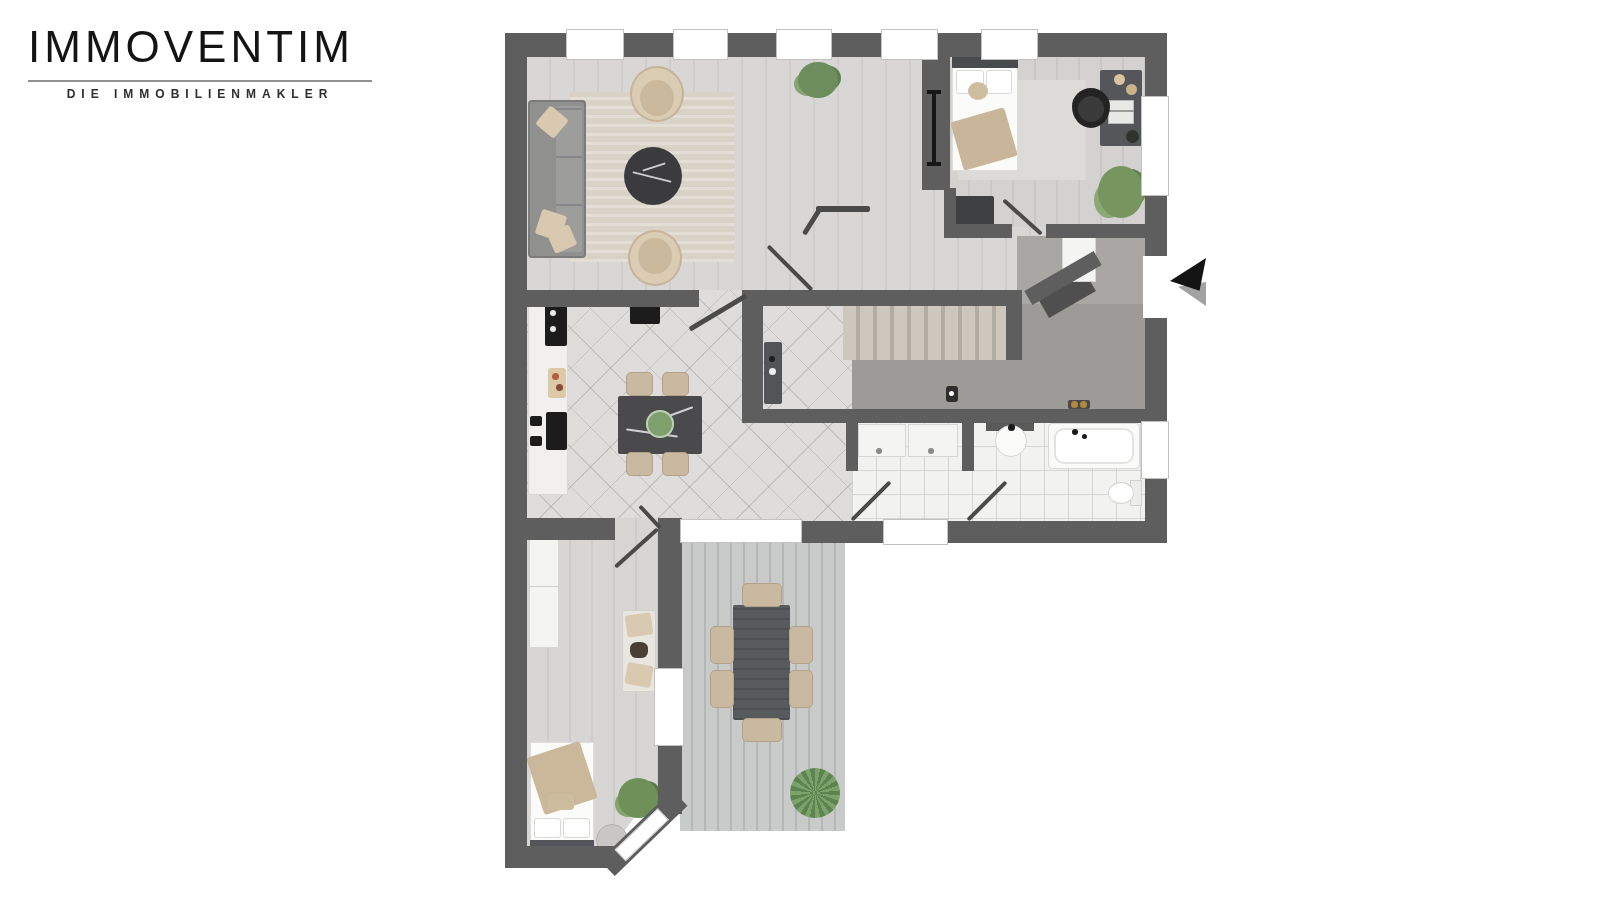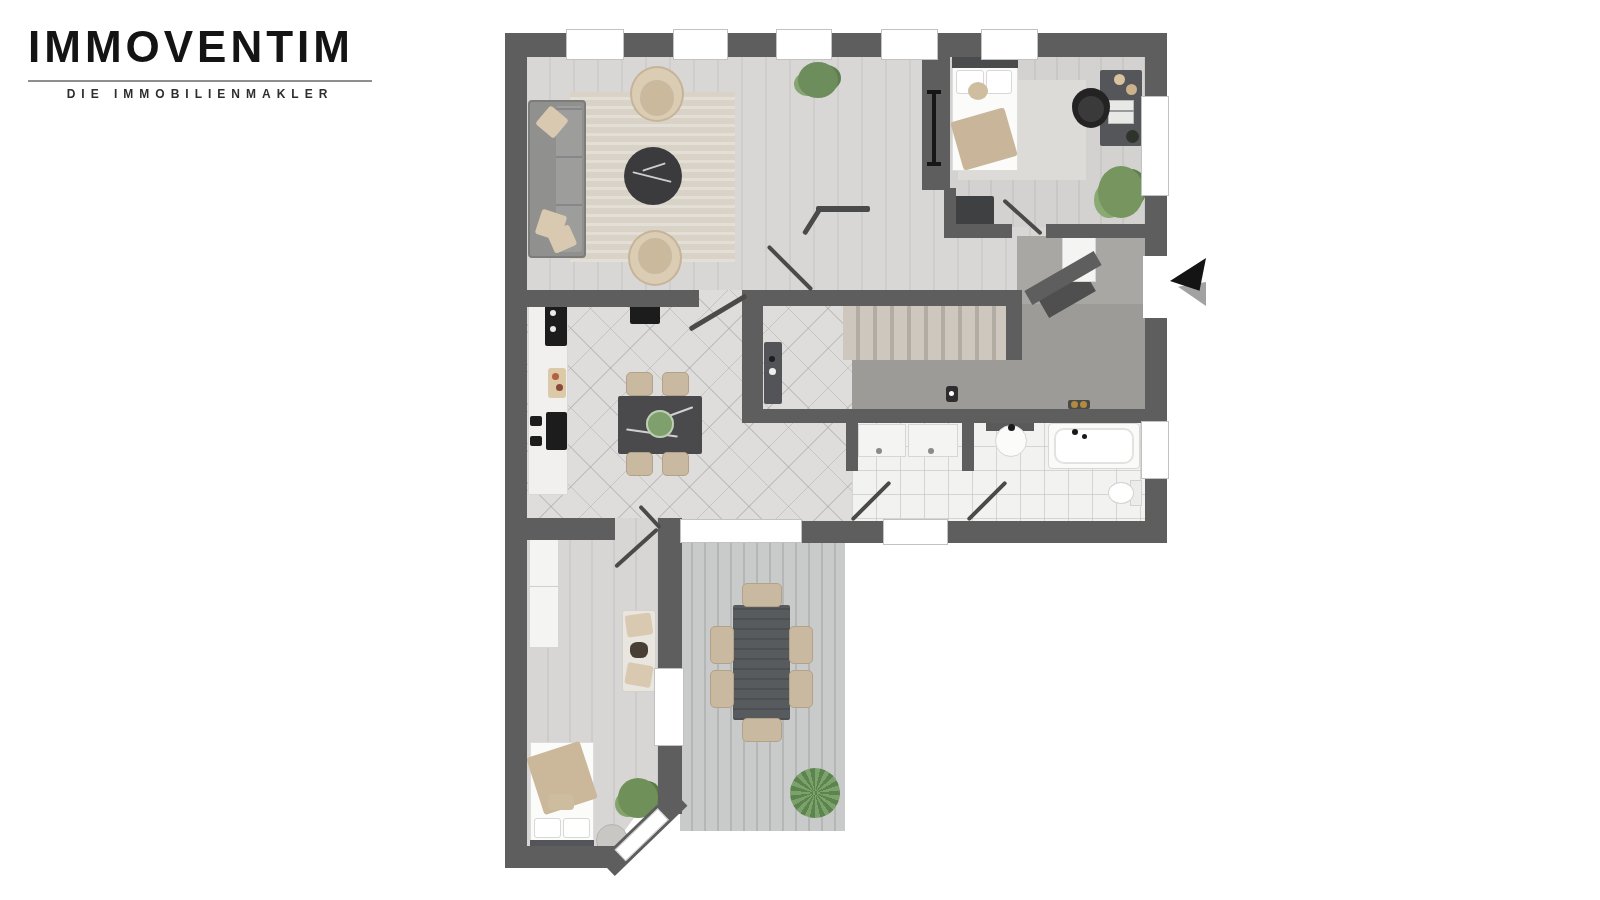--- a/index.html
+++ b/index.html
@@ -1,21 +1,21 @@
 <!DOCTYPE html>
 <html><head>
 <meta charset="utf-8">
 <style>
   html,body{margin:0;padding:0;background:#ffffff;}
   .canvas{position:relative;width:1600px;height:900px;background:#ffffff;overflow:hidden;
           font-family:"Liberation Sans", sans-serif;}
   .abs{position:absolute;box-sizing:border-box;}
 
   
-  .brand-title{left:28px;top:22px;width:360px;font-size:44px;font-weight:700;letter-spacing:4px;
+  .brand-title{left:28px;top:22px;width:360px;font-size:44px;font-weight:400;letter-spacing:4px;
                color:#141414;white-space:nowrap;}
   .brand-divider{left:28px;top:80px;width:344px;height:2px;background:#8f8f8f;}
   .brand-tagline{left:28px;top:87px;width:344px;text-align:center;font-size:12px;font-weight:700;
                  letter-spacing:6px;color:#2e2e2e;white-space:nowrap;}
 
   
   .floor-living{background:repeating-linear-gradient(90deg,#d8d7d5 0 22px,#cfcecc 22px 24px);}
   .floor-bed1{background:repeating-linear-gradient(90deg,#d3d2d0 0 20px,#c9c8c6 20px 22px);}
   .floor-bed2{background:repeating-linear-gradient(90deg,#d7d6d4 0 20px,#cdccca 20px 22px);}
   .floor-kitchen{background-color:#dedddb;

